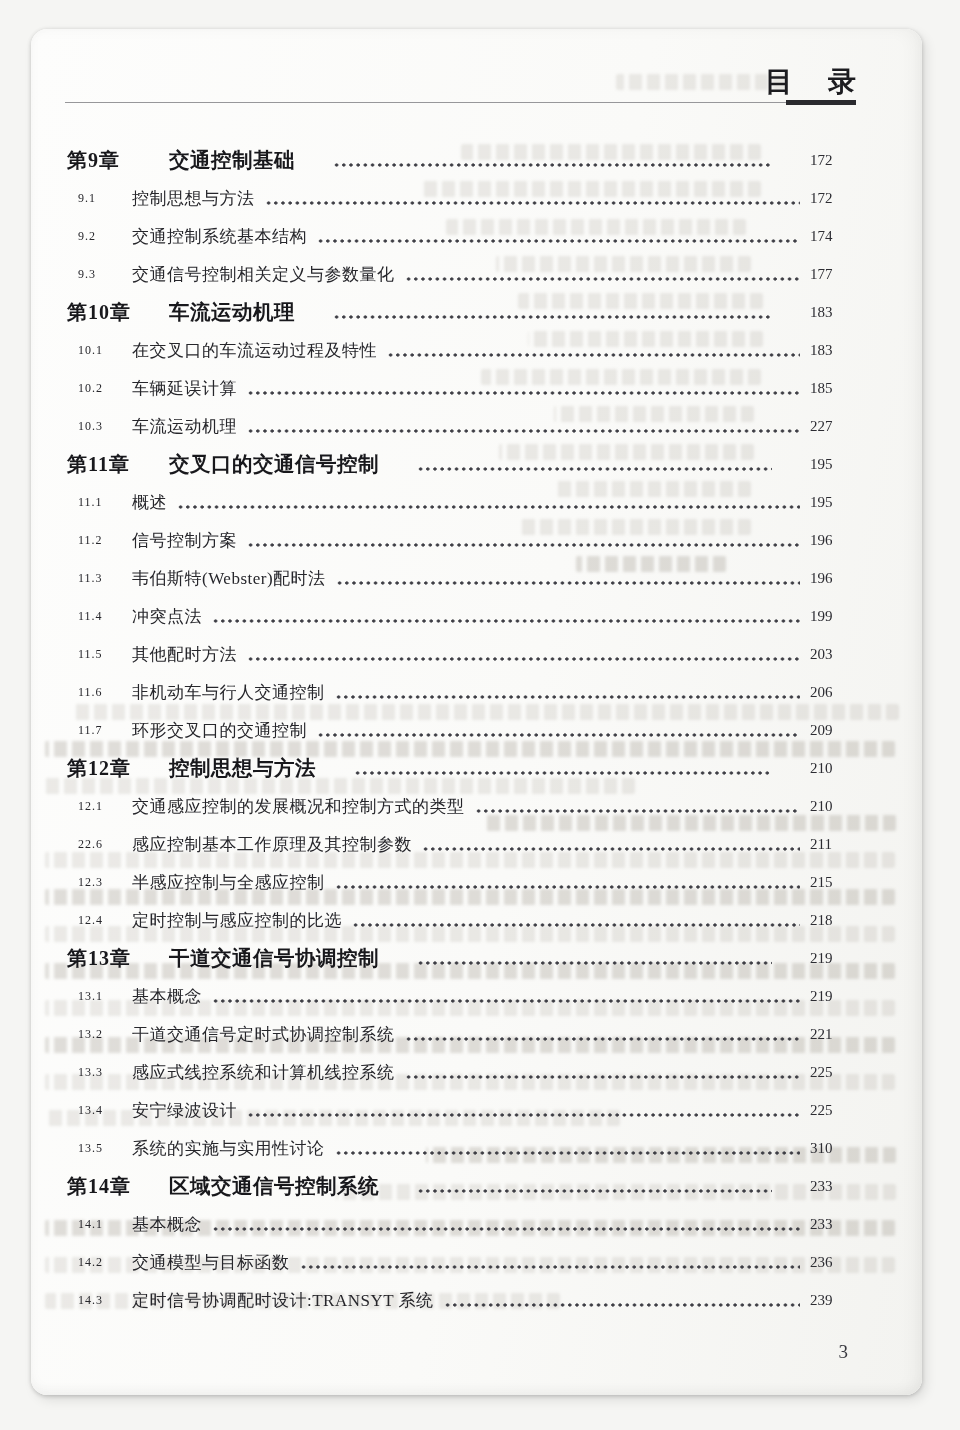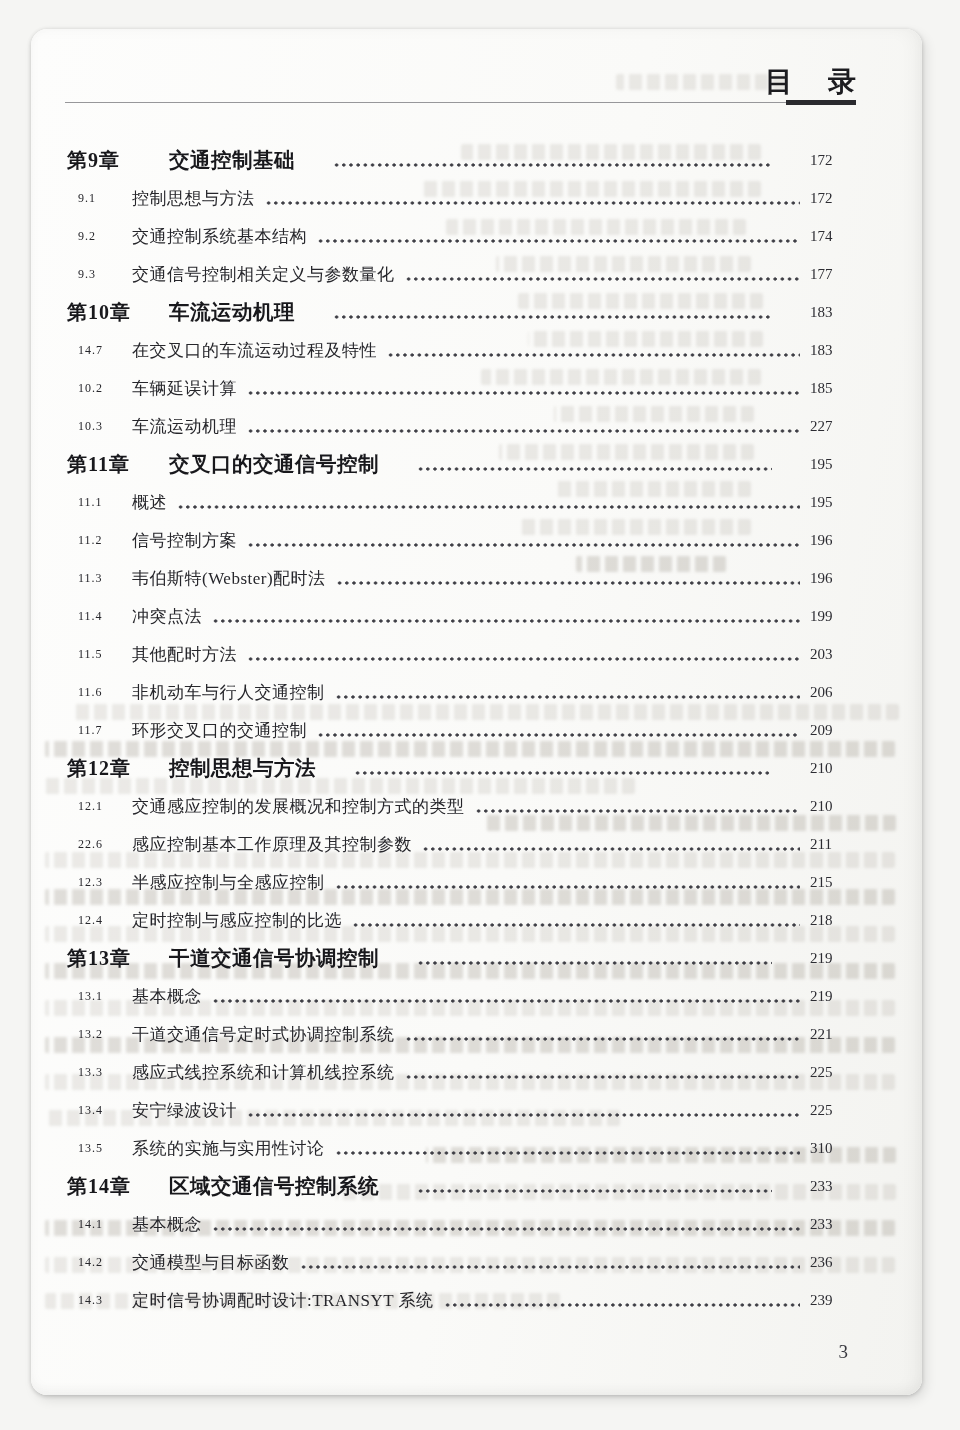--- a/index.html
+++ b/index.html
@@ -152,21 +152,21 @@
     <span class="leader"></span>
     <span class="pg">177</span>
   </div>
         <div class="row chapter">
     <span class="lbl">第10章</span>
     <span class="ttl">车流运动机理</span>
     <span class="leader"></span>
     <span class="pg">183</span>
   </div>
         <div class="row section">
-    <span class="lbl">14.7</span>
+    <span class="lbl">10.1</span>
     <span class="ttl">在交叉口的车流运动过程及特性</span>
     <span class="leader"></span>
     <span class="pg">183</span>
   </div>
         <div class="row section">
     <span class="lbl">10.2</span>
     <span class="ttl">车辆延误计算</span>
     <span class="leader"></span>
     <span class="pg">185</span>
   </div>

